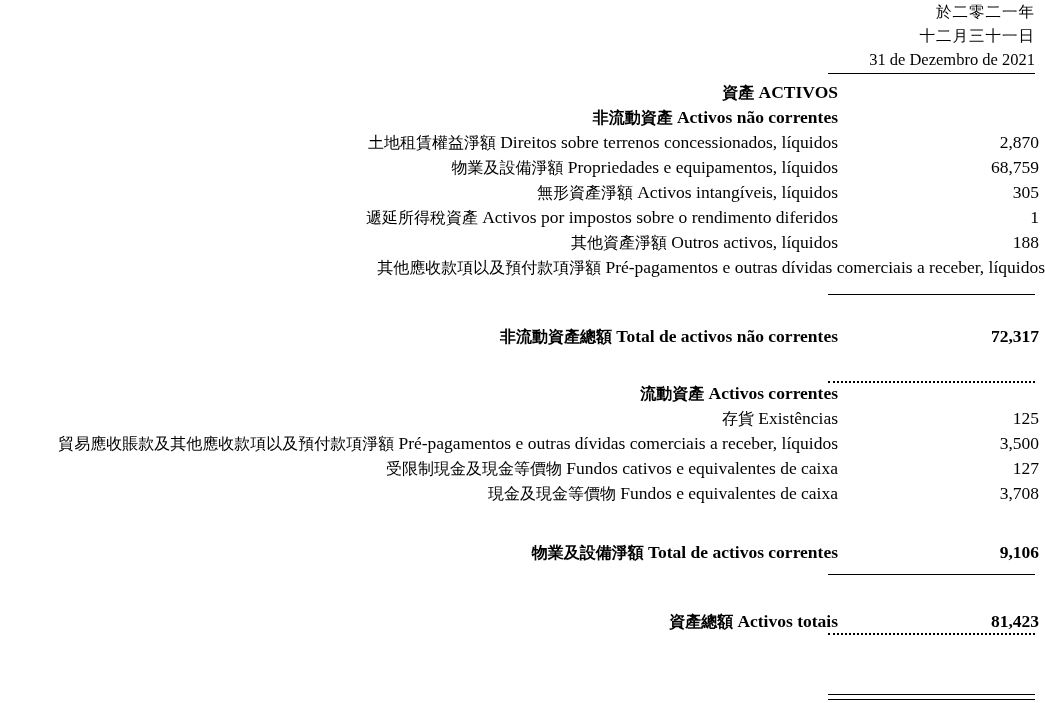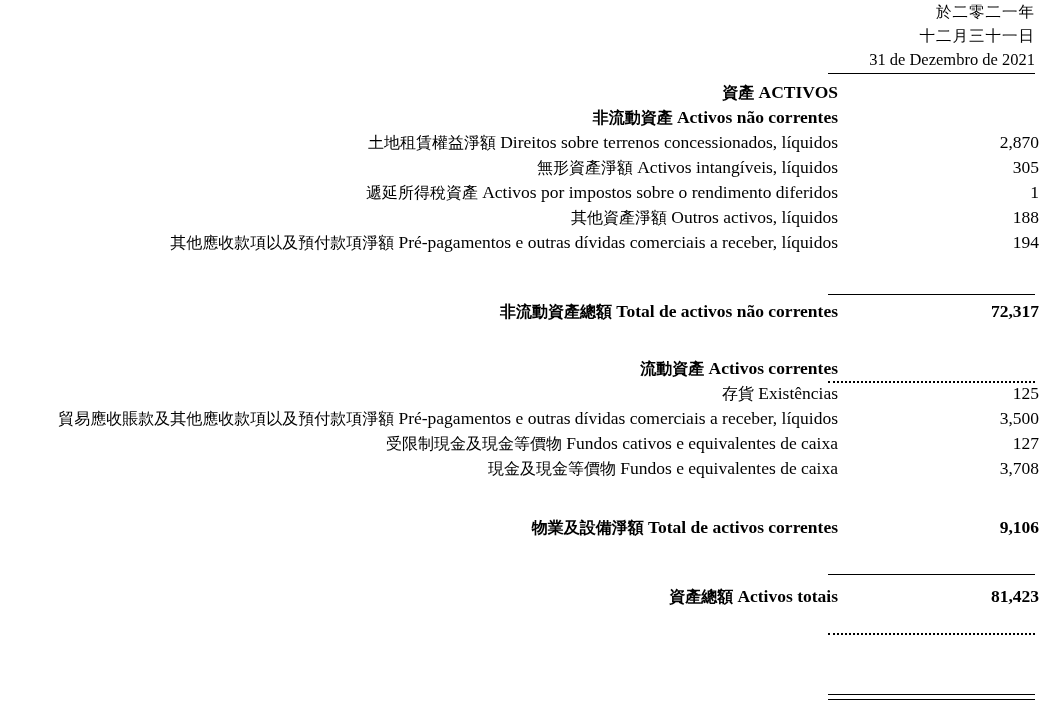--- a/index.html
+++ b/index.html
@@ -159,20 +159,27 @@
 
     <div class="row">
       <div class="label">
         <span class="cn">土地租賃權益淨額</span>
         <span class="pt">Direitos sobre terrenos concessionados, líquidos</span>
       </div>
       <div class="value">2,870</div>
     </div>
     <div class="row">
       <div class="label">
+        <span class="cn">物業及設備淨額</span>
+        <span class="pt">Propriedades e equipamentos, líquidos</span>
+      </div>
+      <div class="value">68,759</div>
+    </div>
+    <div class="row">
+      <div class="label">
         <span class="cn">無形資產淨額</span>
         <span class="pt">Activos intangíveis, líquidos</span>
       </div>
       <div class="value">305</div>
     </div>
     <div class="row">
       <div class="label">
         <span class="cn">遞延所得稅資產</span>
         <span class="pt">Activos por impostos sobre o rendimento diferidos</span>
       </div>
@@ -183,21 +190,20 @@
         <span class="cn">其他資產淨額</span>
         <span class="pt">Outros activos, líquidos</span>
       </div>
       <div class="value">188</div>
     </div>
     <div class="row">
       <div class="label">
         <span class="cn">其他應收款項以及預付款項淨額</span>
         <span class="pt">Pré-pagamentos e outras dívidas comerciais a receber, líquidos</span>
       </div>
-      <div class="value">194</div>
     </div>
 
     <div class="spacer-md"></div>
     <div class="spacer-md"></div>
 
     <div class="row bold">
       <div class="label">
         <span class="cn">非流動資產總額</span>
         <span class="pt">Total de activos não correntes</span>
       </div>

